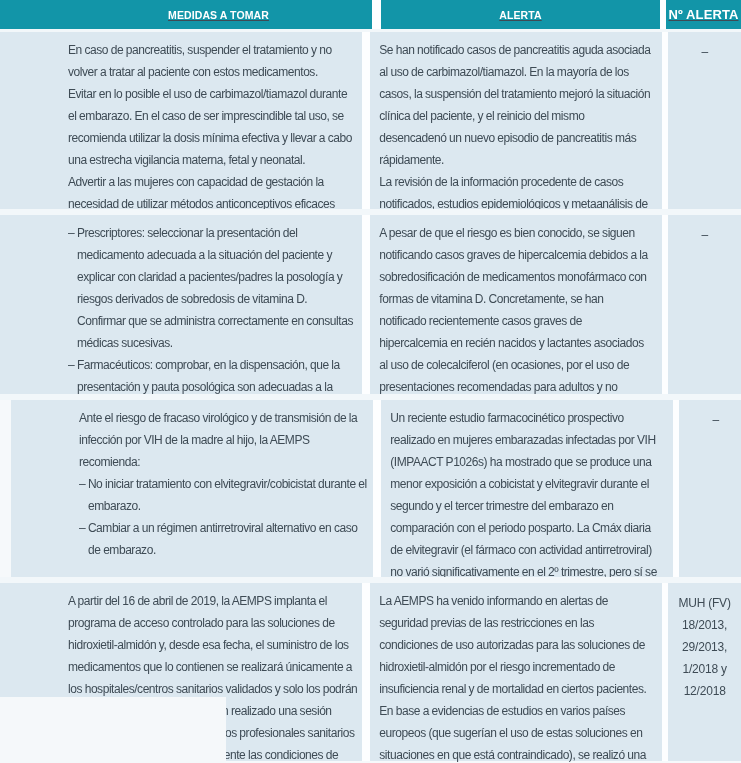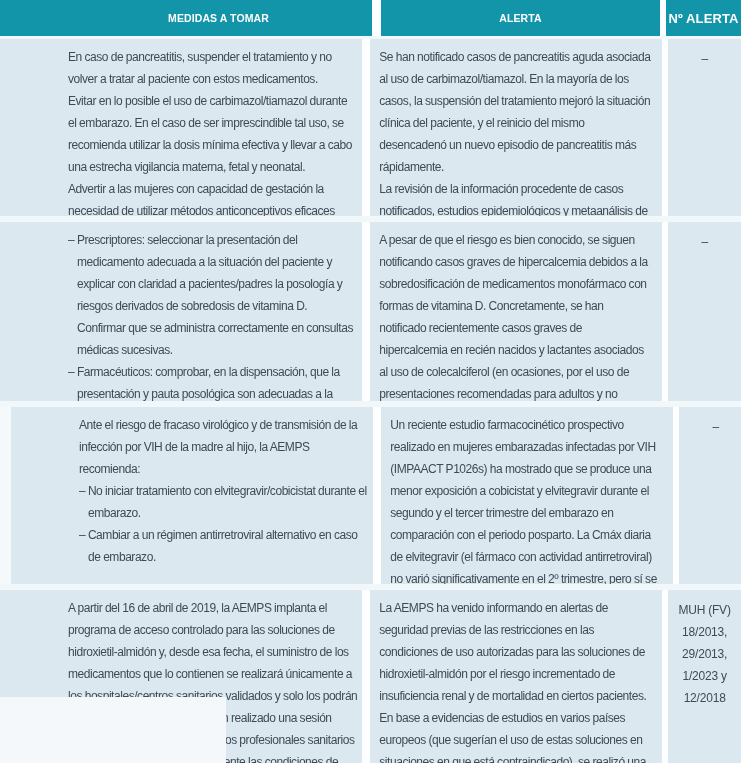--- a/index.html
+++ b/index.html
@@ -13,21 +13,21 @@
     overflow:hidden;
   }
   .tbl{position:absolute;left:0;top:0;width:741px;display:flex;flex-direction:column;}
   .row{display:flex;flex-direction:row;width:741px;}
   .colgap{width:9px;background:#fdfeff;}
   .colgap2{width:6px;background:#fdfeff;}
   .rowgap{height:6px;background:#f2f7fa;}
   .hdrgap{height:3px;background:#f2f7fa;}
 
   
-  .hdr{height:36px;}
+  .hdr{height:29px;text-decoration:underline;}
   .hdr .c1,.hdr .c2,.hdr .c3{
     background:#1295a8;color:#ffffff;
     font-weight:bold;font-size:10.5px;letter-spacing:0.1px;
     display:flex;align-items:center;justify-content:center;
   }
   .hdr .c1{width:372px;padding-left:65px;box-sizing:border-box;}
   .hdr .c2{width:279px;}
   .hdr .c3{width:75px;font-size:13px;}
 
   
@@ -118,20 +118,20 @@
     <div class="row body r4">
       <div class="c1">
         <p>A partir del 16 de abril de 2019, la AEMPS implanta el programa de acceso controlado para las soluciones de hidroxietil-almidón y, desde esa fecha, el suministro de los medicamentos que lo contienen se realizará únicamente a los hospitales/centros sanitarios validados y solo los podrán prescribir los médicos que hayan realizado una sesión formativa online. Se recuerda a los profesionales sanitarios la obligación de seguir estrictamente las condiciones de uso autorizadas en ficha técnica.</p>
       </div>
       <div class="colgap"></div>
       <div class="c2">
         <p>La AEMPS ha venido informando en alertas de seguridad previas de las restricciones en las condiciones de uso autorizadas para las soluciones de hidroxietil-almidón por el riesgo incrementado de insuficiencia renal y de mortalidad en ciertos pacientes. En base a evidencias de estudios en varios países europeos (que sugerían el uso de estas soluciones en situaciones en que está contraindicado), se realizó una nueva revisión del balance-beneficio riesgo, según la cual las agencias reguladoras decidieron mantener la comercialización bajo condiciones que garanticen el uso seguro.</p>
       </div>
       <div class="colgap2"></div>
       <div class="c3">
-        <p>MUH (FV) 18/2013, 29/2013, 1/2023 y 12/2018</p>
+        <p>MUH (FV) 18/2013, 29/2013, 1/2018 y 12/2018</p>
       </div>
     </div>
 
   </div>
 
   <div class="corner-patch"></div>
 </div>
 
 </body></html>

